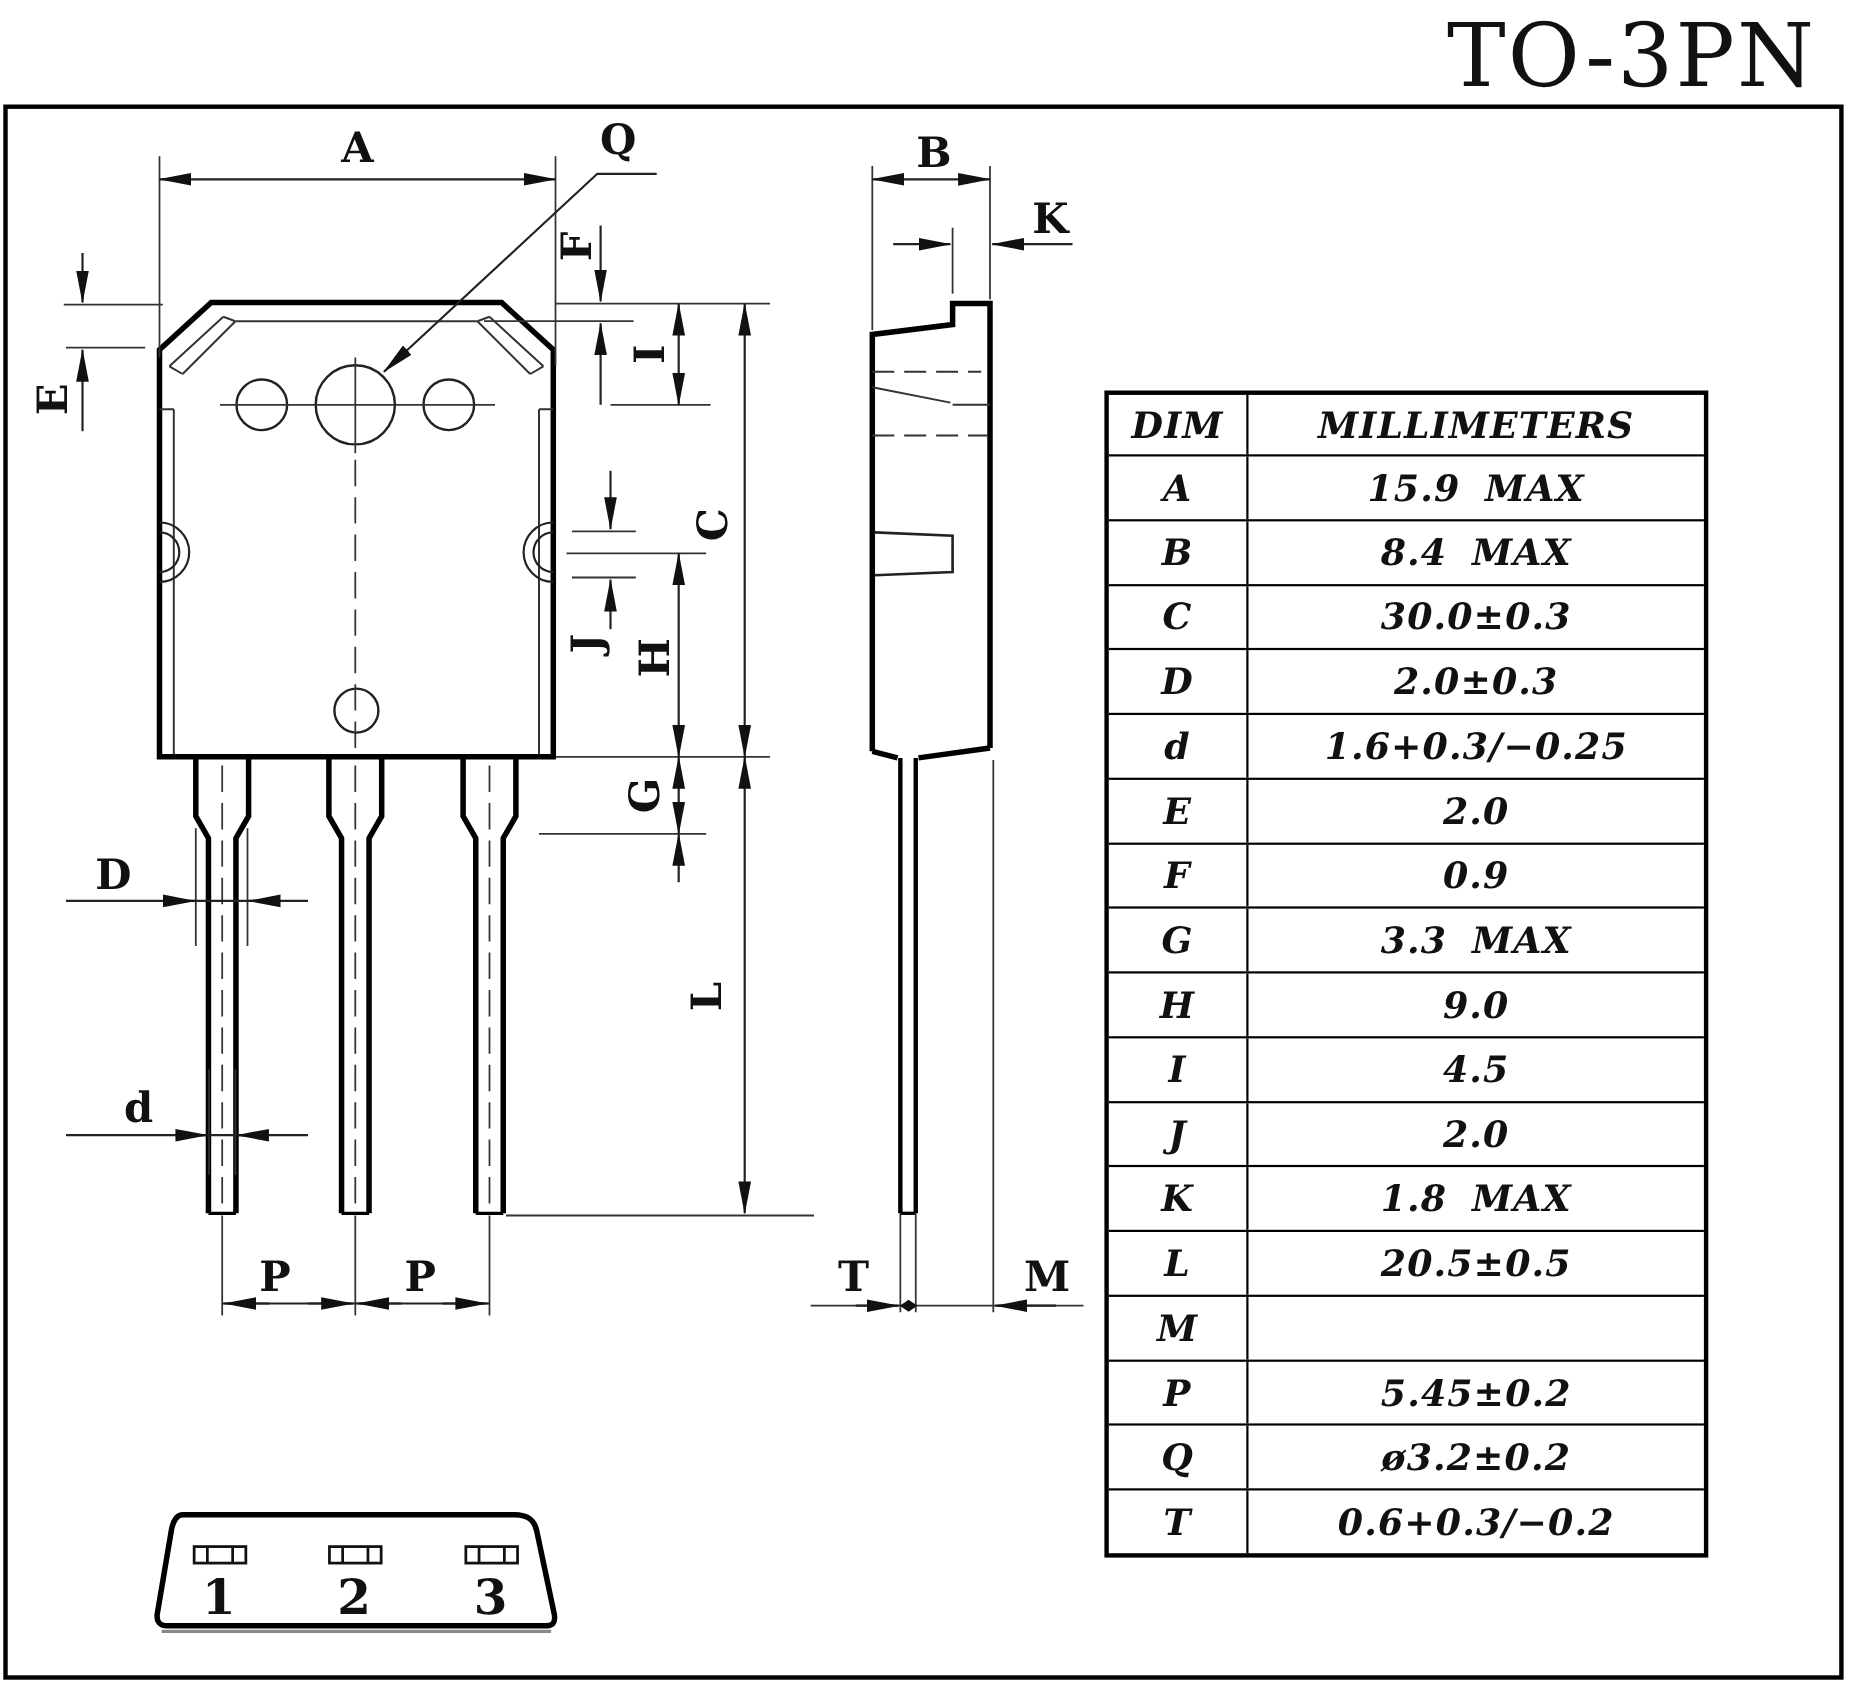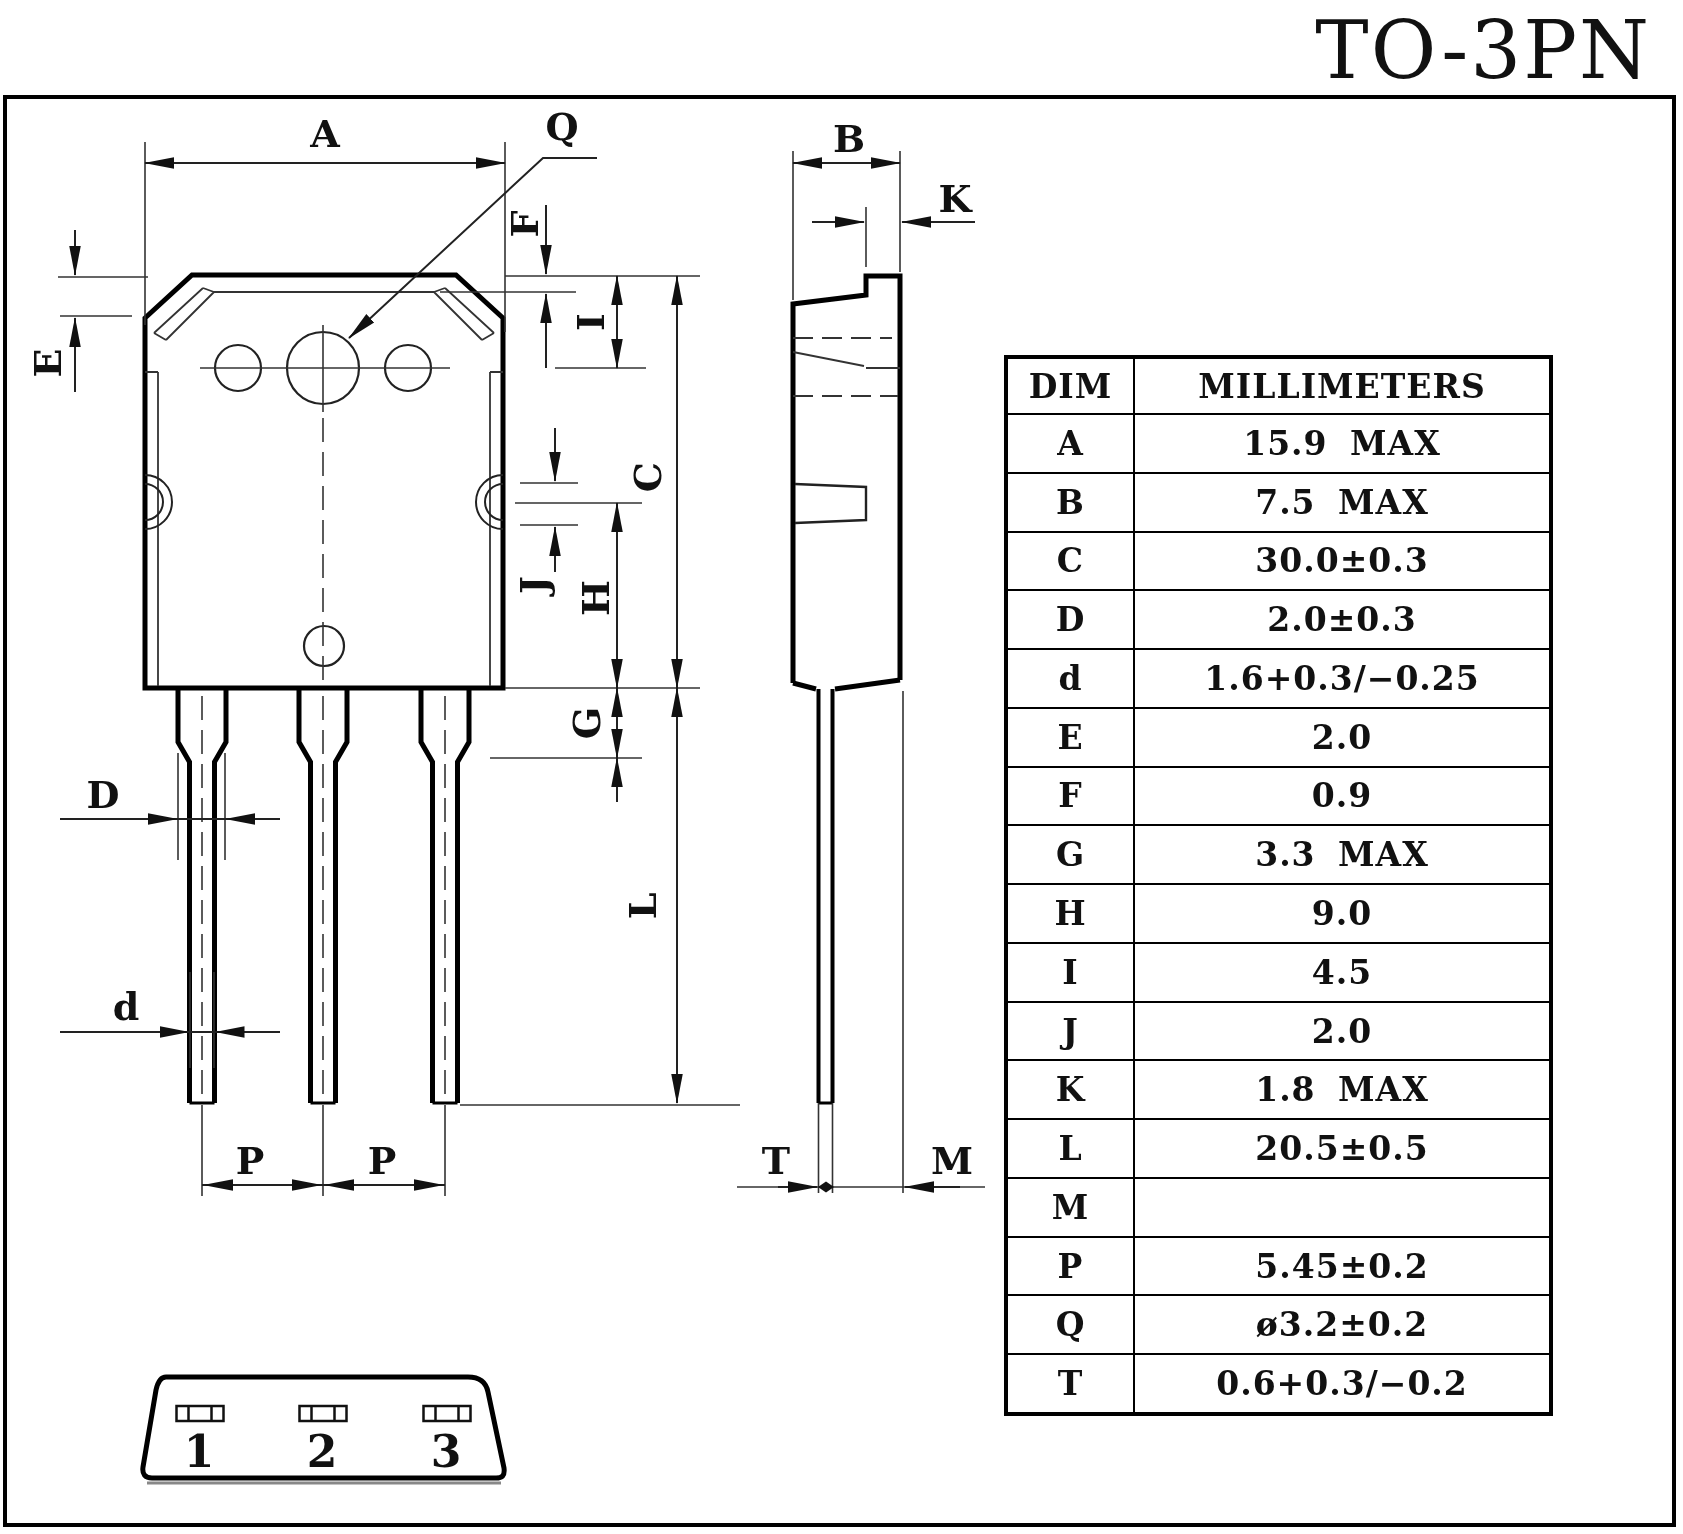--- a/index.html
+++ b/index.html
@@ -5,21 +5,21 @@
   html,body{margin:0;padding:0;background:#fff;}
   #page{position:relative;width:1683px;height:1534px;background:#fff;overflow:hidden;
         font-family:"DejaVu Serif", serif;color:#111;}
   #title{position:absolute;top:4px;right:32px;font-size:80px;font-weight:normal;
          letter-spacing:2px;white-space:nowrap;}
   svg{position:absolute;left:0;top:0;}
   
   #dimtable{position:absolute;left:1004px;top:355px;width:549px;height:1061px;
             border:4px solid #000;box-sizing:border-box;display:grid;
             grid-template-rows:54px repeat(17, 1fr);background:#fff;}
-  .trow{display:grid;grid-template-columns:127px 1fr;border-top:2px solid #000;}
+  .trow{display:grid;grid-template-columns:127px 1fr;border-top:2px solid #000;font-style:italic;}
   .trow:first-child{border-top:none;}
   .tcell{display:flex;align-items:center;justify-content:center;font-size:33px;
          font-weight:600;word-spacing:10px;letter-spacing:1px;}
   .tcell.dimc{border-right:2px solid #000;}
   .thead .tcell{font-weight:700;font-size:33px;}
   .dimlabel{font-size:38px;font-weight:bold;}
 </style>
 </head>
 <body>
 
@@ -210,21 +210,21 @@
     <div class="trow thead">
       <div class="tcell dimc">DIM</div>
       <div class="tcell">MILLIMETERS</div>
     </div>
     <div class="trow">
         <div class="tcell dimc">A</div>
         <div class="tcell">15.9 MAX</div>
       </div>
     <div class="trow">
         <div class="tcell dimc">B</div>
-        <div class="tcell">7.5 MAX</div>
+        <div class="tcell">8.4 MAX</div>
       </div>
     <div class="trow">
         <div class="tcell dimc">C</div>
         <div class="tcell">30.0±0.3</div>
       </div>
     <div class="trow">
         <div class="tcell dimc">D</div>
         <div class="tcell">2.0±0.3</div>
       </div>
     <div class="trow">

